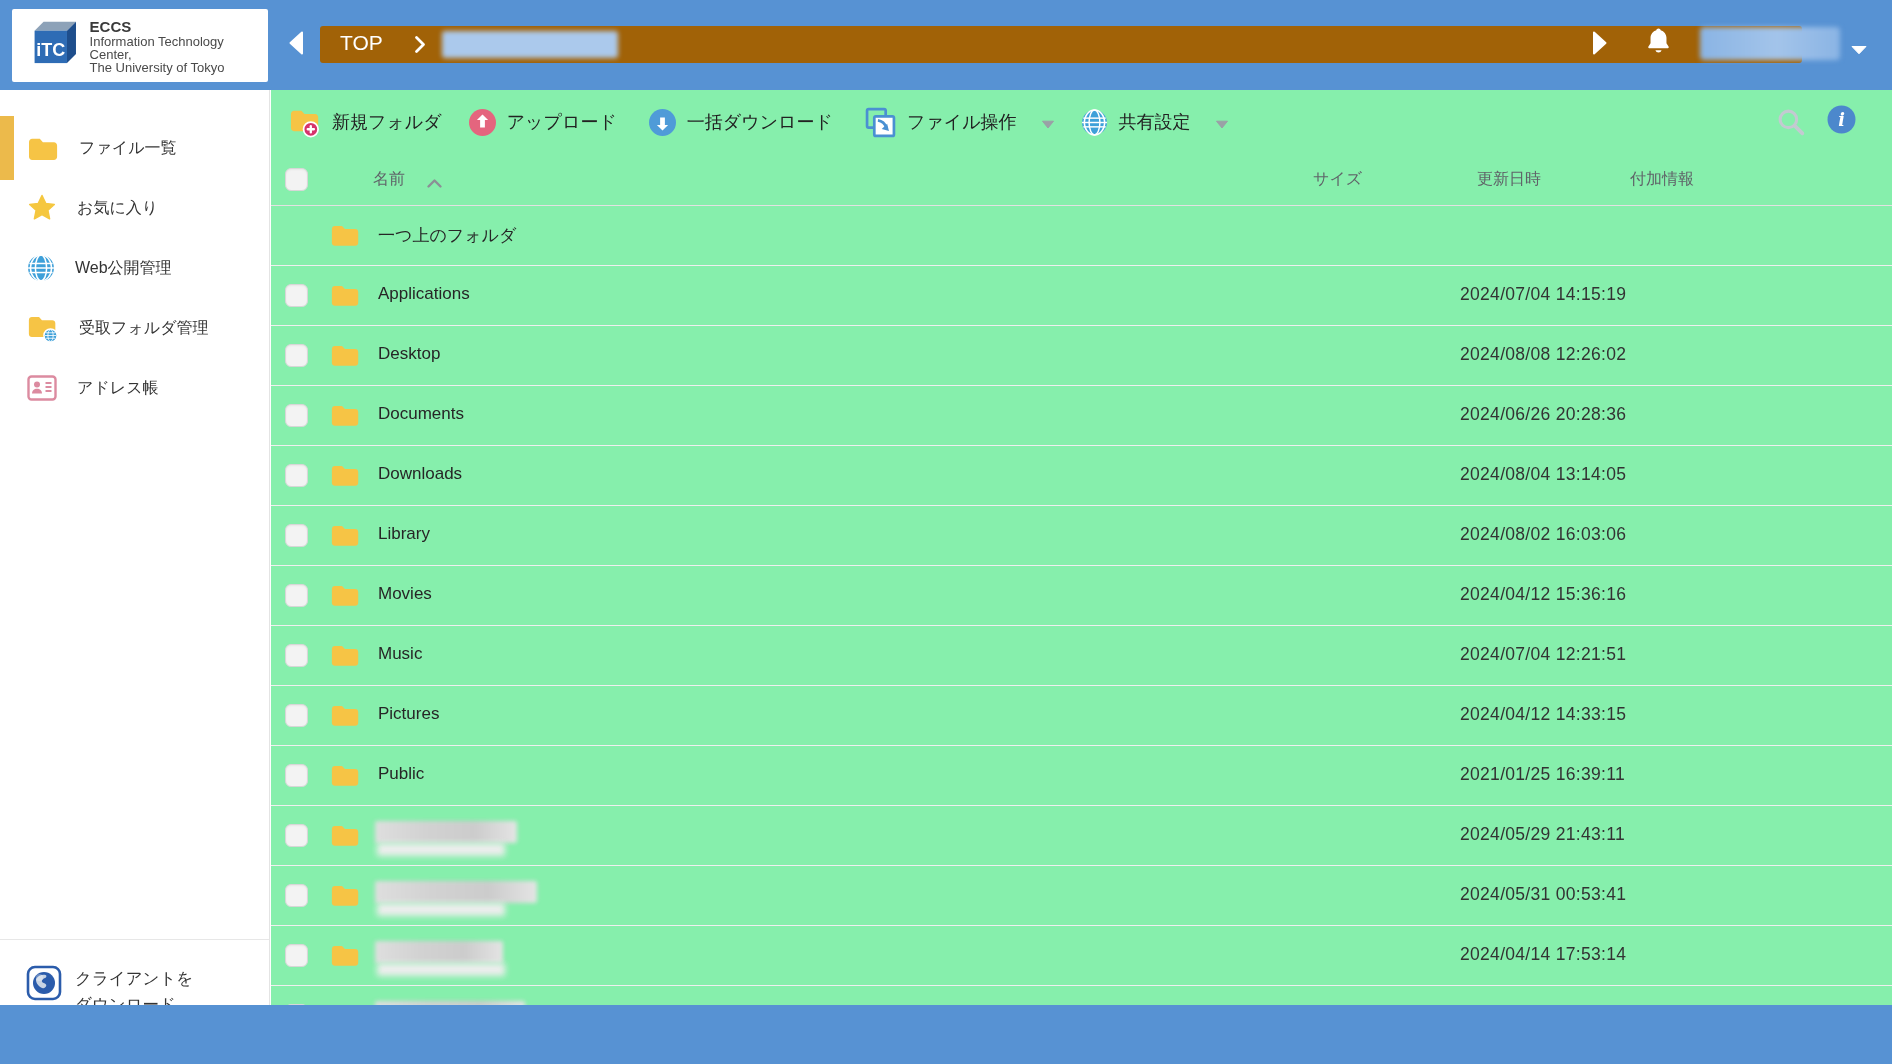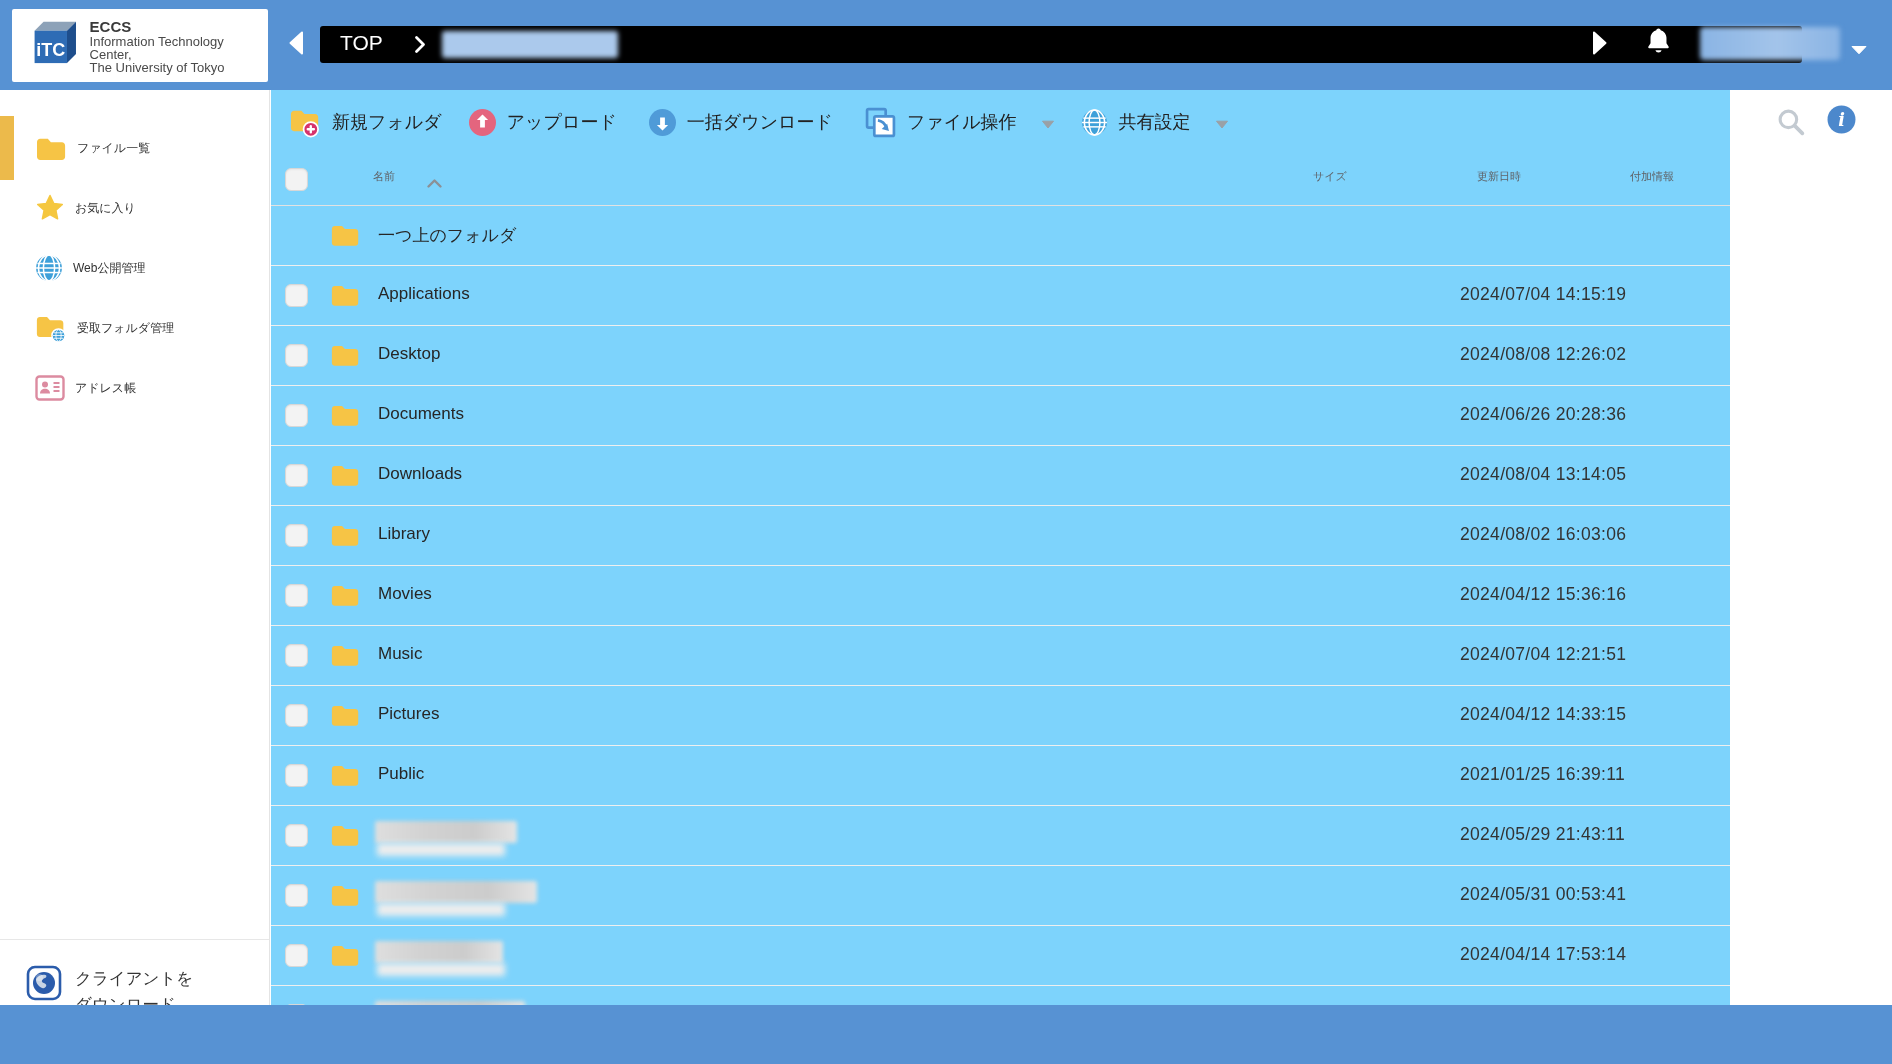--- a/index.html
+++ b/index.html
@@ -7,49 +7,49 @@
   .app{position:relative;width:1892px;height:1064px;background:#fff;overflow:hidden;}
 
   
   .topbar{position:absolute;left:0;top:0;width:100%;height:90px;background:#5792d3;}
   .logo-box{position:absolute;left:12px;top:9px;width:256px;height:73px;background:#fff;border-radius:2px;display:flex;align-items:center;padding-left:10px;box-sizing:border-box;gap:10px;cursor:pointer;}
   .logo-title{font-size:15px;font-weight:bold;color:#3a3a3a;line-height:17px;}
   .logo-sub{font-size:13px;color:#4a4a4a;line-height:13px;}
   .nav-arrow{position:absolute;top:30px;cursor:pointer;}
   .nav-back{left:288px;}
   .nav-fwd{left:1592px;}
-  .crumbbar{position:absolute;left:320px;top:26px;width:1482px;height:37px;background:#000000;border-radius:3px;}
+  .crumbbar{position:absolute;left:320px;top:26px;width:1482px;height:37px;background:#a16207;border-radius:3px;}
   .crumb-root{position:absolute;left:20px;top:5px;font-size:21px;color:#fff;cursor:pointer;}
   .crumb-sep{position:absolute;left:94px;top:9px;}
   .crumb-blob{position:absolute;left:122px;top:5px;width:176px;height:27px;background:#abc9ec;border-radius:3px;filter:blur(2.5px);}
   .bell{position:absolute;left:1644px;top:26px;cursor:pointer;}
   .user-blob{position:absolute;left:1700px;top:27px;width:140px;height:33px;border-radius:4px;background:linear-gradient(90deg,#8ab4e4,#a3c4ea 55%,#8ab4e4);filter:blur(2.5px);cursor:pointer;}
   .user-caret{position:absolute;left:1850px;top:41px;cursor:pointer;}
 
   
   .sidebar{position:absolute;left:0;top:90px;width:270px;height:915px;background:#fff;border-right:1px solid #e4e4e4;box-sizing:border-box;}
   .side-items{padding-top:28px;}
-  .side-item{position:relative;height:60px;display:flex;align-items:center;padding-left:35px;gap:10px;font-size:12px;color:#333;cursor:pointer;}
+  .side-item{position:relative;height:60px;display:flex;align-items:center;padding-left:27px;gap:20px;font-size:16px;color:#333;cursor:pointer;}
   .side-item.selected::before{content:"";position:absolute;left:0;top:-2px;width:14px;height:64px;background:#ecba4b;}
   .client{position:absolute;left:0;top:813px;width:100%;border-top:1px solid #e7e7e7;padding:25px 0 0 26px;box-sizing:border-box;display:flex;gap:13px;align-items:flex-start;cursor:pointer;margin-top:36px;}
   .client-label{font-size:16.5px;color:#333;line-height:26px;}
 
   
-  .content{position:absolute;left:271px;top:90px;width:1459px;height:915px;background:#7dd3fc;}
+  .content{position:absolute;left:271px;top:90px;width:1621px;height:915px;background:#86efac;}
   .toolbar{position:relative;height:64px;display:flex;align-items:center;padding-left:18px;box-sizing:border-box;}
   .tbtn{display:flex;align-items:center;gap:11px;cursor:pointer;}
   .tbtn .lbl{font-size:18px;color:#222;white-space:nowrap;}
   .tbtn .caret{margin-left:13px;margin-top:3px;}
   .m1{margin-right:27px;}.m2{margin-right:32px;}.m3{margin-right:32px;}.m4{margin-right:26px;}
   .search-btn{position:absolute;left:1505px;top:17px;cursor:pointer;}
   .info-btn{position:absolute;left:1556px;top:15px;cursor:pointer;}
 
   .thead{position:relative;height:52px;border-bottom:1px solid #e2e2e2;box-sizing:border-box;}
   .thead .cb{position:absolute;left:14px;top:14px;}
-  .th{position:absolute;top:15px;font-size:11px;color:#5f6368;cursor:pointer;white-space:nowrap;}
+  .th{position:absolute;top:15px;font-size:16px;color:#5f6368;cursor:pointer;white-space:nowrap;}
   .th-name{left:102px;}
   .sort-icon{position:absolute;left:155px;top:21px;}
   .th-size{left:1042px;}
   .th-updated{left:1206px;}
   .th-info{left:1359px;text-align:right;}
 
   .rows{position:absolute;left:0;top:116px;width:100%;height:799px;overflow:hidden;}
   .row{position:relative;height:60px;border-bottom:1px solid #efefef;box-sizing:border-box;cursor:pointer;}
   .row .cb{position:absolute;left:14px;top:18px;}
   .row .ficon{position:absolute;left:59px;top:16px;}

